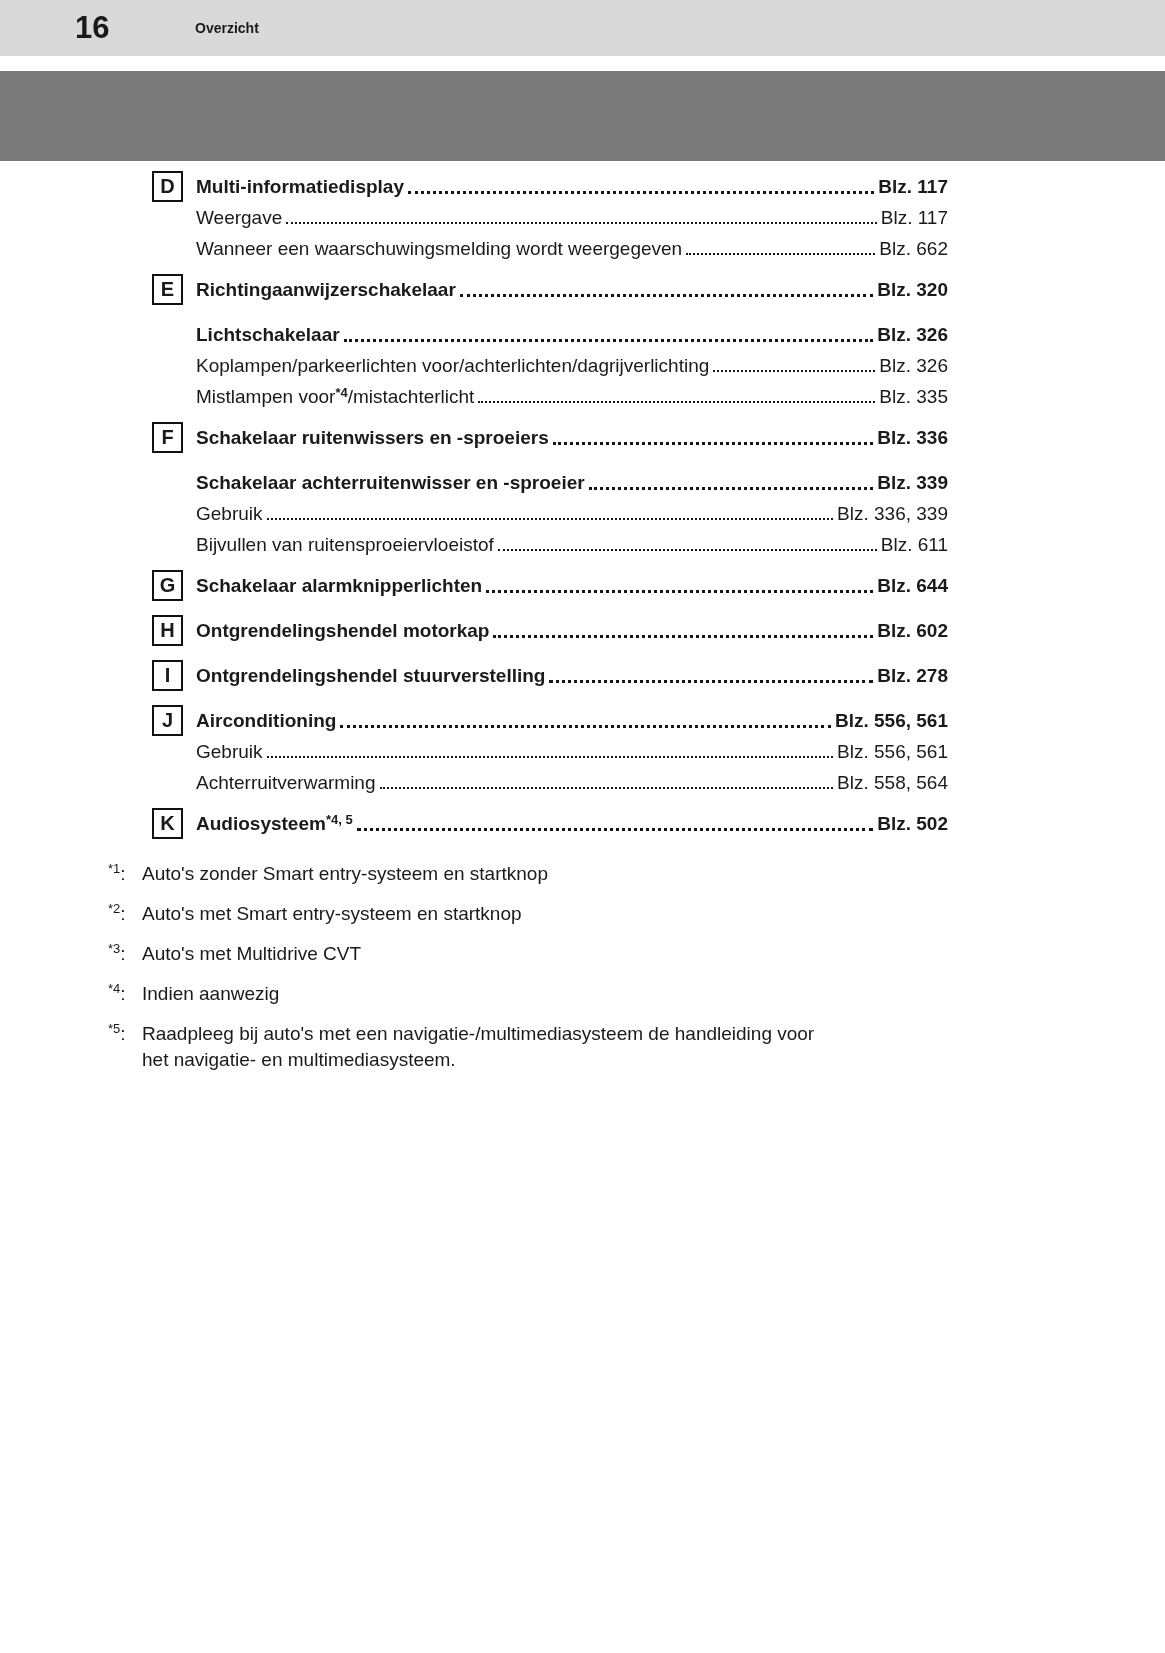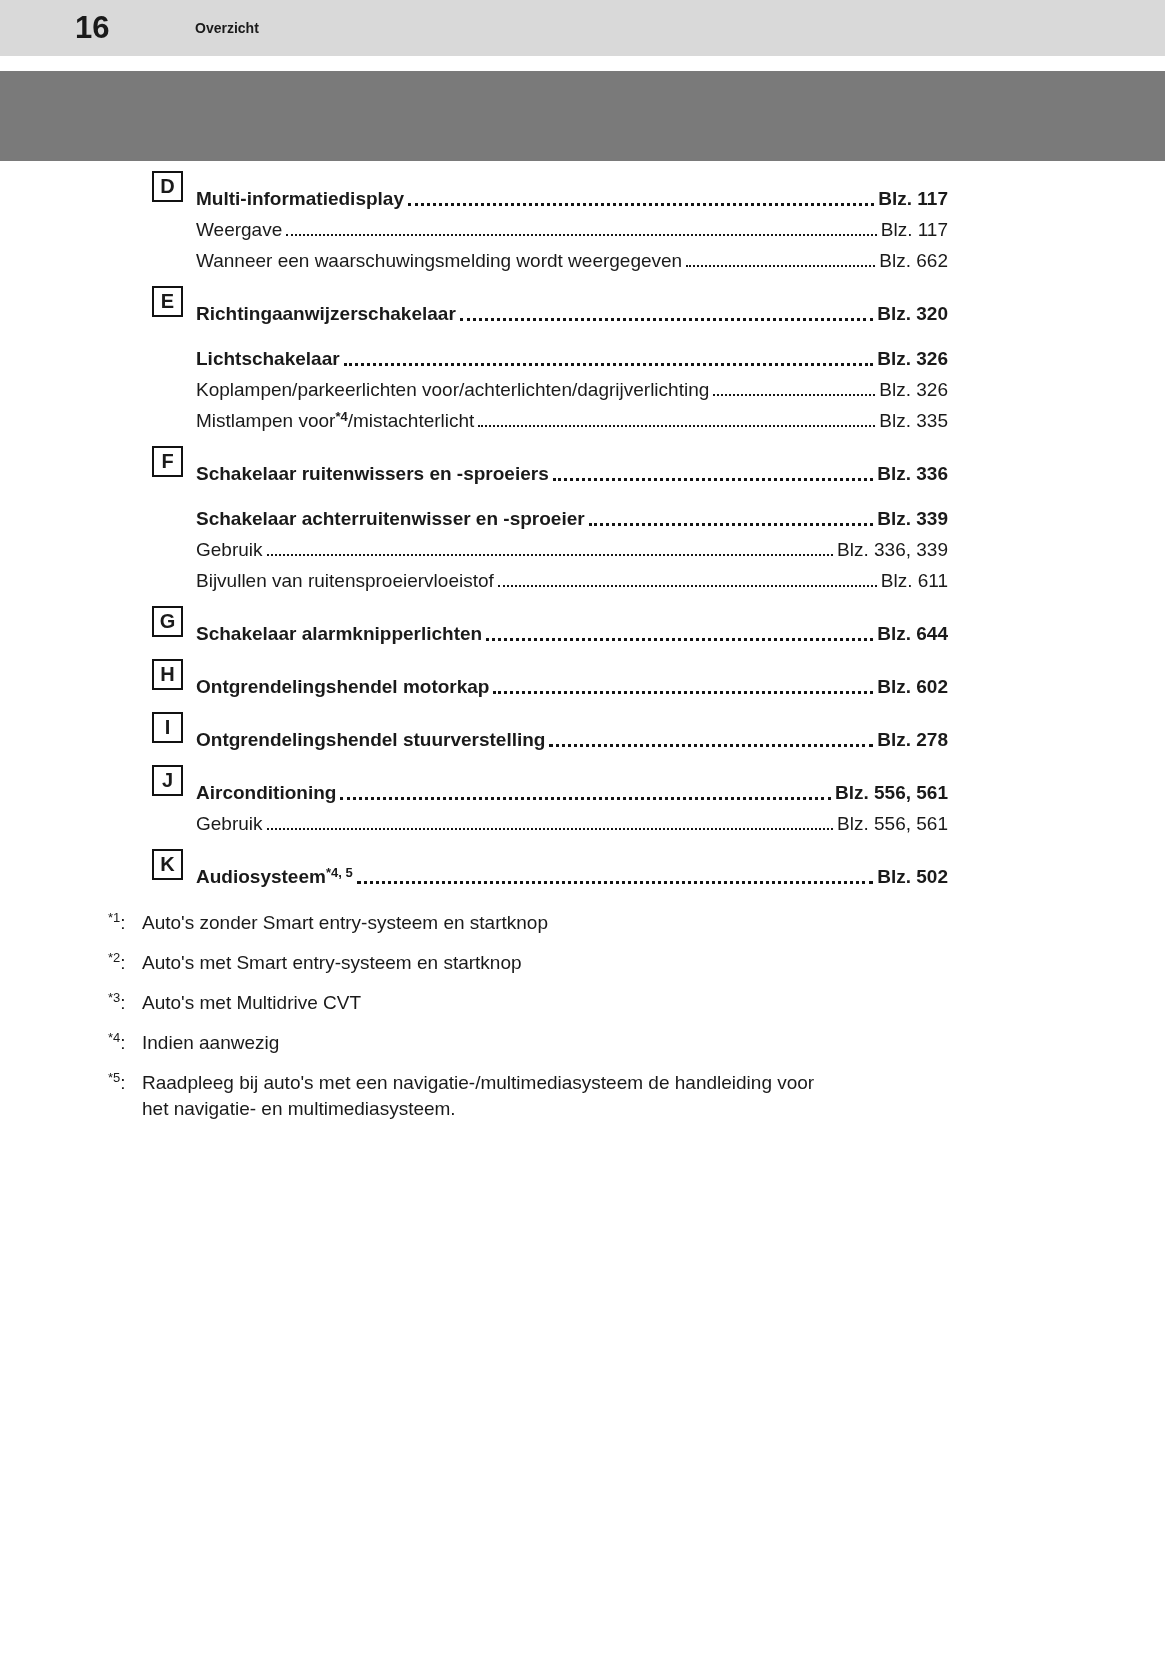--- a/index.html
+++ b/index.html
@@ -65,21 +65,21 @@
     flex:1;
     margin-left:13px;
     min-width:0;
   }
   .toc-row{
     display:flex;
     align-items:flex-end;
     margin-top:8px;
     line-height:23px;
   }
-  .toc-row:first-child{margin-top:12px;}
+  .toc-row:first-child{margin-top:0;}
   .toc-row.tight{margin-top:22px;}
   .toc-row.bold{font-weight:bold;}
   .toc-label{white-space:nowrap;}
   .toc-label sup{font-size:13px;line-height:0;vertical-align:6px;font-weight:bold;}
   .toc-leader{
     flex:1;
     min-width:18px;
     border-bottom:2px dotted #151515;
     margin:0 4px 5px 4px;
   }
@@ -237,20 +237,25 @@
         <div class="toc-row bold">
           <span class="toc-label">Airconditioning</span>
           <span class="toc-leader"></span>
           <span class="toc-page">Blz. 556, 561</span>
         </div>
         <div class="toc-row sub">
           <span class="toc-label">Gebruik</span>
           <span class="toc-leader"></span>
           <span class="toc-page">Blz. 556, 561</span>
         </div>
+        <div class="toc-row sub">
+          <span class="toc-label">Achterruitverwarming</span>
+          <span class="toc-leader"></span>
+          <span class="toc-page">Blz. 558, 564</span>
+        </div>
       </div>
     </div>
     <div class="toc-group">
       <div class="letter-box">
         <span>K</span>
       </div>
       <div class="toc-entries">
         <div class="toc-row bold">
           <span class="toc-label">Audiosysteem<sup>*4, 5</sup></span>
           <span class="toc-leader"></span>

